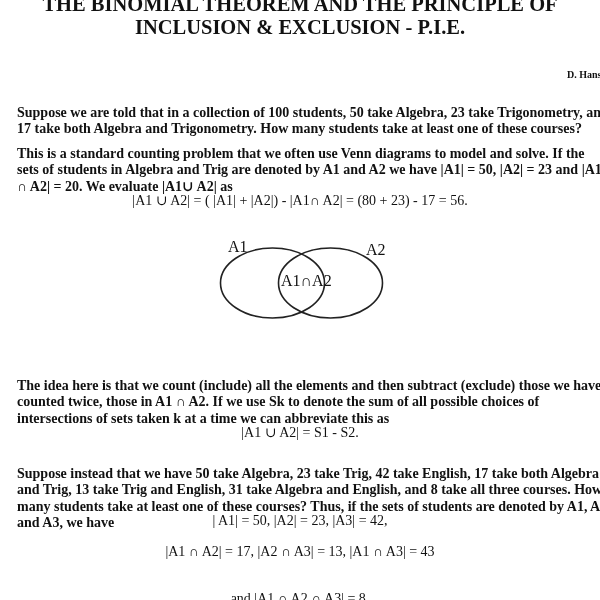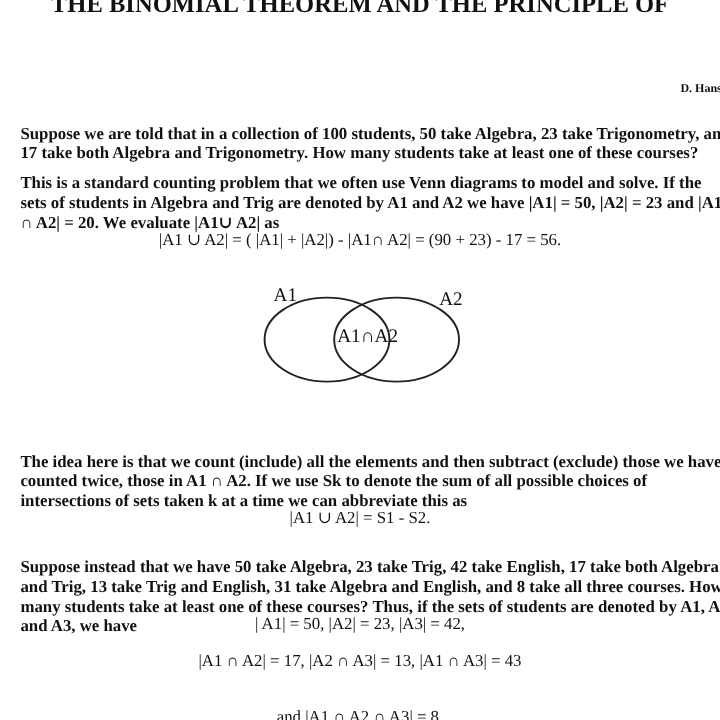--- a/index.html
+++ b/index.html
@@ -32,29 +32,30 @@
     font-family: "Liberation Serif", "DejaVu Serif", serif;
   }
 </style>
 </head>
 <body>
 
 <div class="page">
 
   <h1 class="title">
     <span>THE BINOMIAL THEOREM AND THE PRINCIPLE OF</span><br>
+    <span>INCLUSION &amp; EXCLUSION - P.I.E.</span>
   </h1>
 
   <p class="author">D. Hanson</p>
 
   <p class="para" style="top:89px;">Suppose we are told that in a collection of 100 students, 50 take Algebra, 23 take Trigonometry, and 17 take both Algebra and Trigonometry. How many students take at least one of these courses?</p>
 
   <p class="para" style="top:130px;">This is a standard counting problem that we often use Venn diagrams to model and solve. If the sets of students in Algebra and Trig are denoted by A1 and A2 we have |A1| = 50, |A2| = 23 and |A1 ∩ A2| = 20. We evaluate |A1∪ A2| as</p>
 
-  <p class="eq" style="top:193px;">|A1 ∪ A2| = ( |A1| + |A2|) - |A1∩ A2| = (90 + 23) - 17 = 56.</p>
+  <p class="eq" style="top:193px;">|A1 ∪ A2| = ( |A1| + |A2|) - |A1∩ A2| = (80 + 23) - 17 = 56.</p>
 
   <div class="venn">
     <svg width="200" height="100" viewBox="0 0 200 100">
       <ellipse cx="72.5" cy="51" rx="52" ry="35" fill="none" stroke="#222222" stroke-width="1.6"></ellipse>
       <ellipse cx="130.5" cy="51" rx="52" ry="35" fill="none" stroke="#222222" stroke-width="1.6"></ellipse>
     </svg>
     <span class="venn-label" style="left:28px; top:8px;">A1</span>
     <span class="venn-label" style="left:166px; top:11px;">A2</span>
     <span class="venn-label" style="left:81px; top:42px;">A1∩A2</span>
   </div>

